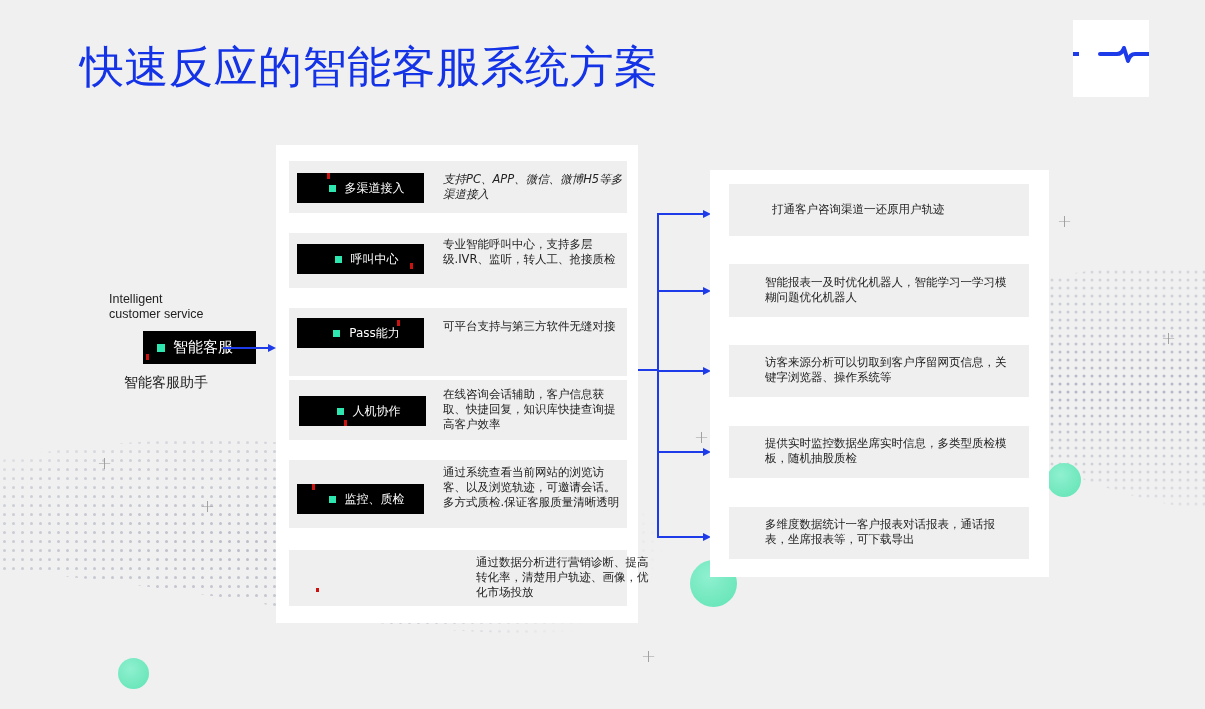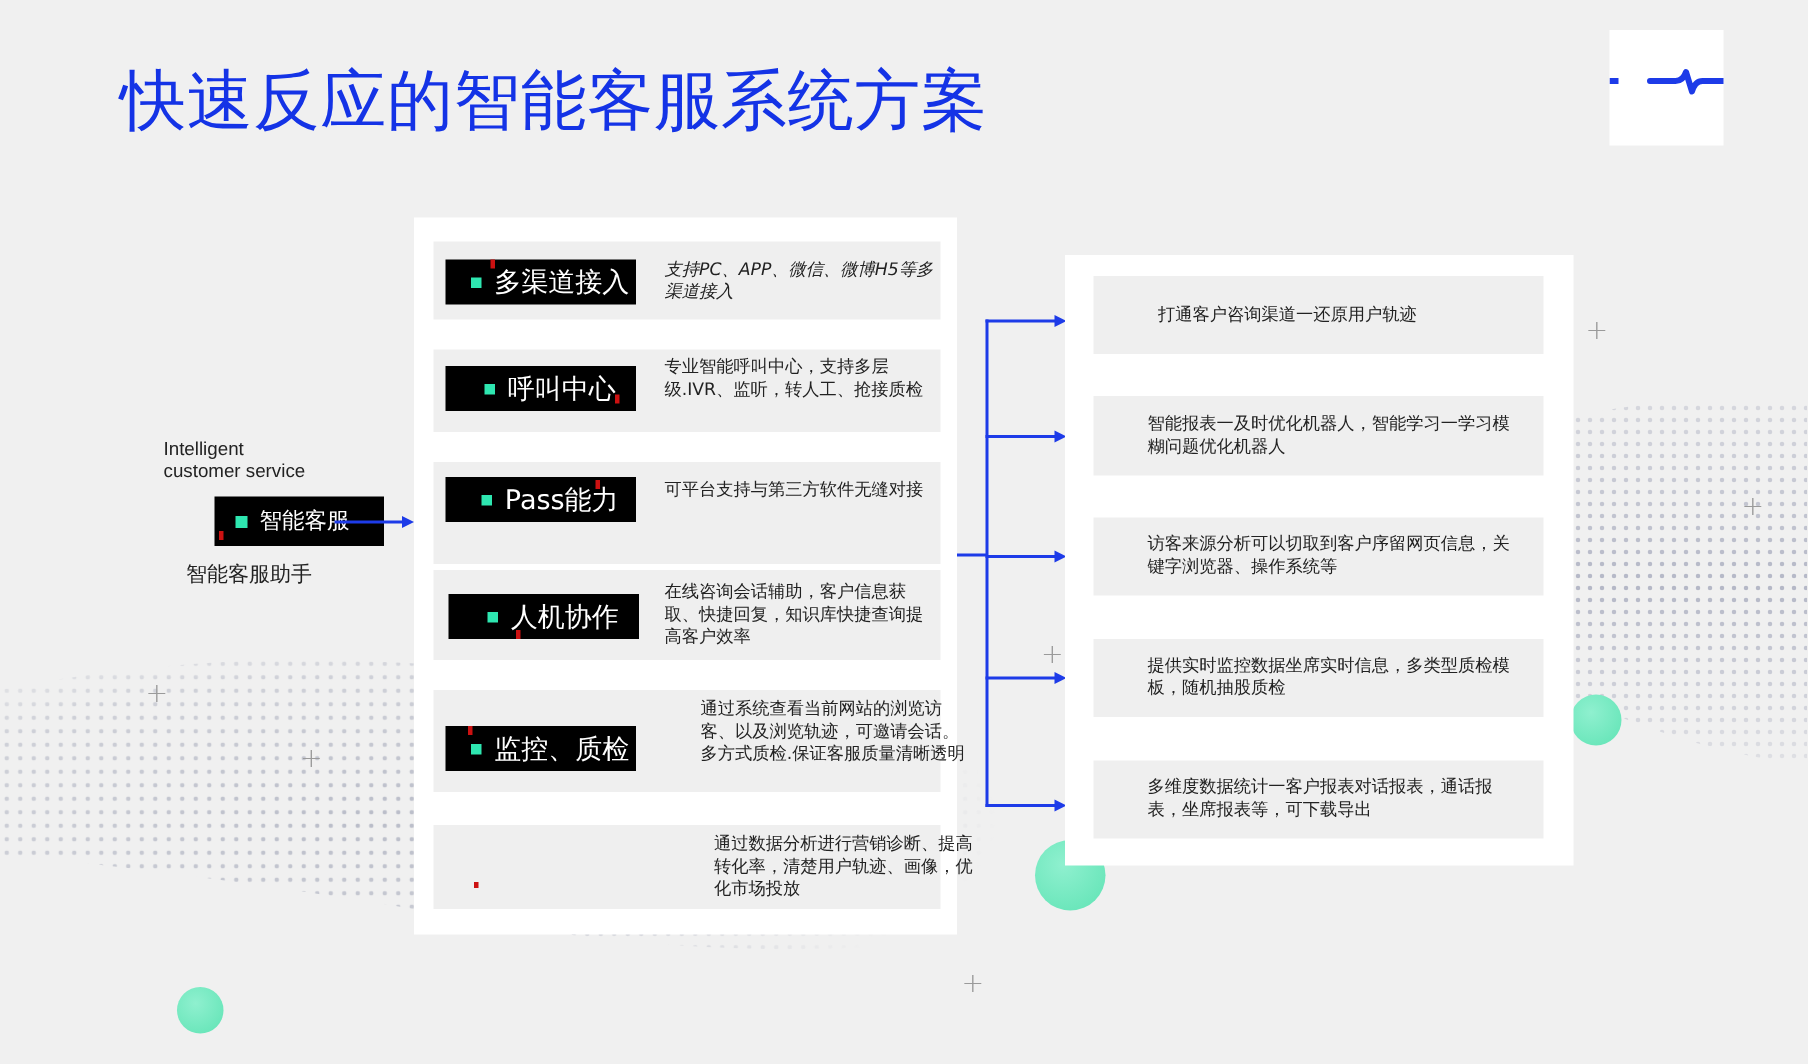--- a/index.html
+++ b/index.html
@@ -39,21 +39,21 @@
   }
 
   .panel { position: absolute; background: #ffffff; }
   .left-panel { left: 276px; top: 145px; width: 362px; height: 478px; }
   .right-panel { left: 710px; top: 170px; width: 339px; height: 407px; }
 
   .row { position: absolute; background: #efefef; }
   .lrow { left: 13px; width: 338px; }
   .badge {
     position: absolute; left: 8px; width: 127px; height: 30px; background: #000;
-    display: flex; align-items: center; justify-content: center; color: #fff; font-size: 18px; padding-left: 12px;
+    display: flex; align-items: center; justify-content: center; color: #fff; font-size: 12px; padding-left: 12px;
   }
   .badge .sq { width: 7px; height: 7px; margin-right: 9px; }
   .desc {
     position: absolute; left: 154px; font-size: 11.5px; line-height: 15px; color: #222; width: 180px;
   }
   .red-mark { position: absolute; width: 3px; height: 6px; background: #cc1111; }
 
   .rrow { left: 19px; width: 300px; }
   .rdesc { position: absolute; left: 36px; font-size: 11.5px; line-height: 15px; color: #222; width: 245px; }
 
@@ -168,21 +168,21 @@
     </div>
     <div class="desc" style="top:7px;">在线咨询会话辅助，客户信息获取、快捷回复，知识库快捷查询提高客户效率</div>
   </div>
   <div class="red-mark" style="left:68px;top:275px;"></div>
 
   <div class="row lrow" style="top:315px;height:68px;">
     <div class="badge" style="top:24px;">
       <span class="sq"></span>
       <span>监控、质检</span>
     </div>
-    <div class="desc" style="top:5px;margin-left:24px;">通过系统查看当前网站的浏览访客、以及浏览轨迹，可邀请会话。多方式质检.保证客服质量清晰透明</div>
+    <div class="desc" style="top:5px;">通过系统查看当前网站的浏览访客、以及浏览轨迹，可邀请会话。多方式质检.保证客服质量清晰透明</div>
   </div>
   <div class="red-mark" style="left:36px;top:339px;"></div>
 
   <div class="row lrow" style="top:405px;height:56px;">
     <div class="desc" style="top:5px;margin-left:33px;">通过数据分析进行营销诊断、提高转化率，清楚用户轨迹、画像，优化市场投放</div>
   </div>
   <div class="red-mark" style="left:40px;top:443px;height:4px;"></div>
 </div>
 
 <div class="line" style="left:638px;top:369px;width:20px;height:2px;"></div>

